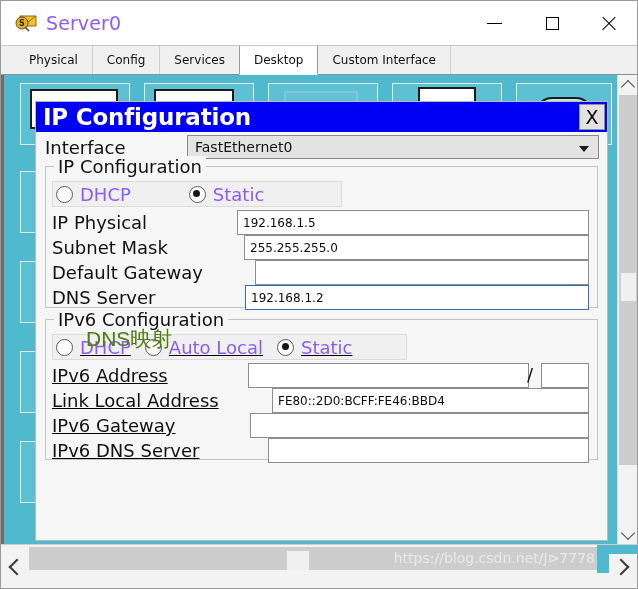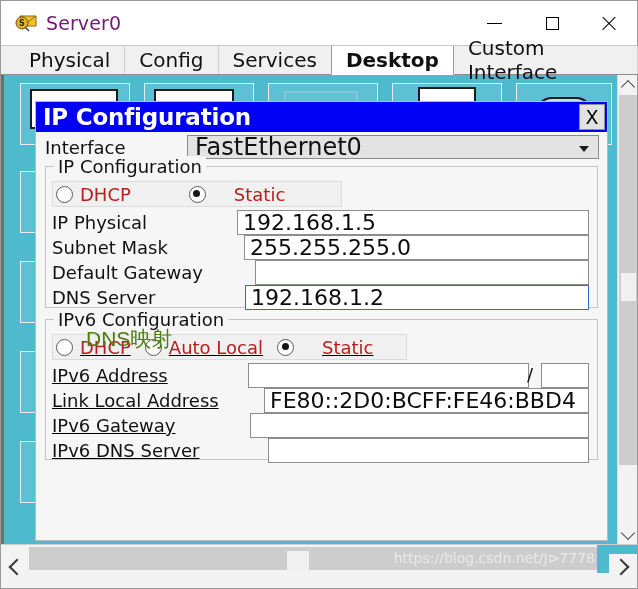--- a/index.html
+++ b/index.html
@@ -38,21 +38,21 @@
     position: relative;
   }
   #app-icon {
     width: 22px; height: 22px;
     flex: none;
     margin-right: 9px;
     position: relative;
   }
   #app-title {
     font-size: 19px;
-    color: #701a75;
+    color: #8b5cf6;
     font-family: "DejaVu Sans", "Liberation Sans", sans-serif;
     letter-spacing: .1px;
   }
   .win-btn {
     position: absolute;
     top: 0;
     height: 44px;
     width: 46px;
     display: flex;
     align-items: center;
@@ -87,38 +87,37 @@
     padding-left: 14px;
     box-sizing: border-box;
     position: relative;
     z-index: 3;
   }
   .tab {
     display: flex;
     align-items: center;
     justify-content: center;
     padding: 0 14px;
-    font-size: 20px;
+    font-size: 12px;
     color: #111;
     background: #f0f0f0;
     border-left: 1px solid #cfcfcf;
     border-right: 1px solid #cfcfcf;
     margin-right: -1px;
     box-sizing: border-box;
   }
   .tab:first-child { border-left: none; }
   .tab.active {
     background: #ffffff;
     border-left: 1px solid #9a9a9a;
     border-right: 1px solid #9a9a9a;
     border-bottom: 1px solid #ffffff;
     margin-bottom: -1px;
     position: relative;
     z-index: 4;
-    font-weight: bold;
   }
 
   
   #desktop-area {
     flex: 1 1 auto;
     position: relative;
     background: #4fb9ce;
     border-left: 3px solid #6e6e6e;
     box-sizing: border-box;
     overflow: hidden;
@@ -307,21 +306,21 @@
   #interface-combo {
     flex: 1 1 auto;
     height: 24px;
     background: #e3e3e3;
     border: 1px solid #8a8a8a;
     box-sizing: border-box;
     display: flex;
     align-items: center;
     padding-left: 7px;
     position: relative;
-    font-size: 24px;
+    font-size: 14px;
     color: #111;
   }
   #combo-arrow {
     position: absolute;
     right: 9px; top: 10px;
     width: 0; height: 0;
     border-left: 5px solid transparent;
     border-right: 5px solid transparent;
     border-top: 6px solid #1b1b1b;
   }
@@ -351,42 +350,42 @@
     background: #f0f0f0;
     border: 1px solid #dcdcdc;
     box-sizing: border-box;
     padding-left: 3px;
   }
   .radio-opt {
     display: flex;
     align-items: center;
     margin-right: 18px;
   }
-  .radio-opt:last-child { margin-right: 0; gap: 21px; }
+  .radio-opt:last-child { margin-right: 0; }
   .radio-circle {
     width: 17px; height: 17px;
     border: 1.6px solid #5a5a5a;
     border-radius: 50%;
     background: #fdfdfd;
     box-sizing: border-box;
     position: relative;
     margin-right: 7px;
     flex: none;
   }
   .radio-circle.checked:after {
     content: "";
     position: absolute;
     left: 3.5px; top: 3.5px;
     width: 7px; height: 7px;
     border-radius: 50%;
     background: #161616;
   }
   .radio-label {
     font-size: 18px;
-    color: #b91c1c;
+    color: #8b5cf6;
     white-space: nowrap;
   }
 
   .field-row {
     display: flex;
     align-items: center;
     height: 25px;
     position: relative;
   }
   .field-label {
@@ -397,21 +396,21 @@
   }
   .field-input {
     position: absolute;
     height: 25px;
     background: #ffffff;
     border: 1px solid #8d8d8d;
     box-sizing: border-box;
     display: flex;
     align-items: center;
     padding-left: 5px;
-    font-size: 22px;
+    font-size: 12px;
     color: #0c0c0c;
     right: 2px;
     overflow: hidden;
     white-space: nowrap;
   }
   .field-input.focused {
     border: 1px solid #2d6fc4;
   }
   .ipv6-slash {
     position: absolute;
@@ -572,21 +571,21 @@
             </div>
 
             <div class="field-row" style="margin-top:3px;">
               <span class="field-label">IPv6 Address</span>
               <span class="field-input" style="left:196px; right:62px;"></span>
               <span class="ipv6-slash">/</span>
               <span class="ipv6-prefix"></span>
             </div>
             <div class="field-row">
               <span class="field-label">Link Local Address</span>
-              <span class="field-input" style="left:212px;">FE80::2D0:BCFF:FE46:BBD4</span>
+              <span class="field-input" style="left:220px;">FE80::2D0:BCFF:FE46:BBD4</span>
             </div>
             <div class="field-row">
               <span class="field-label">IPv6 Gateway</span>
               <span class="field-input" style="left:198px;"></span>
             </div>
             <div class="field-row">
               <span class="field-label">IPv6 DNS Server</span>
               <span class="field-input" style="left:216px;"></span>
             </div>
           </div>

